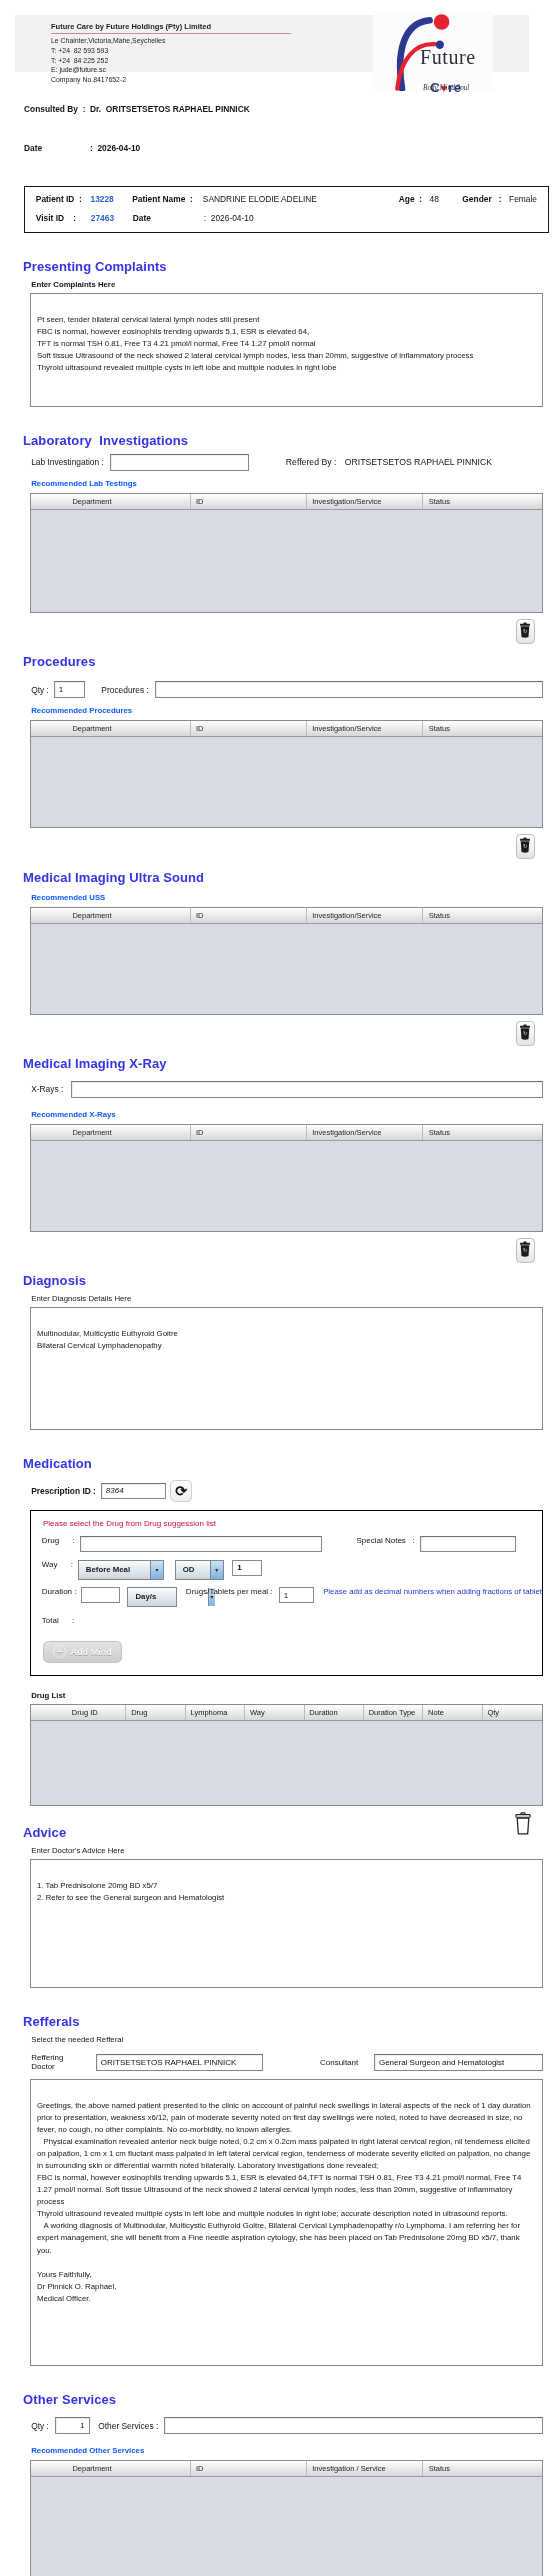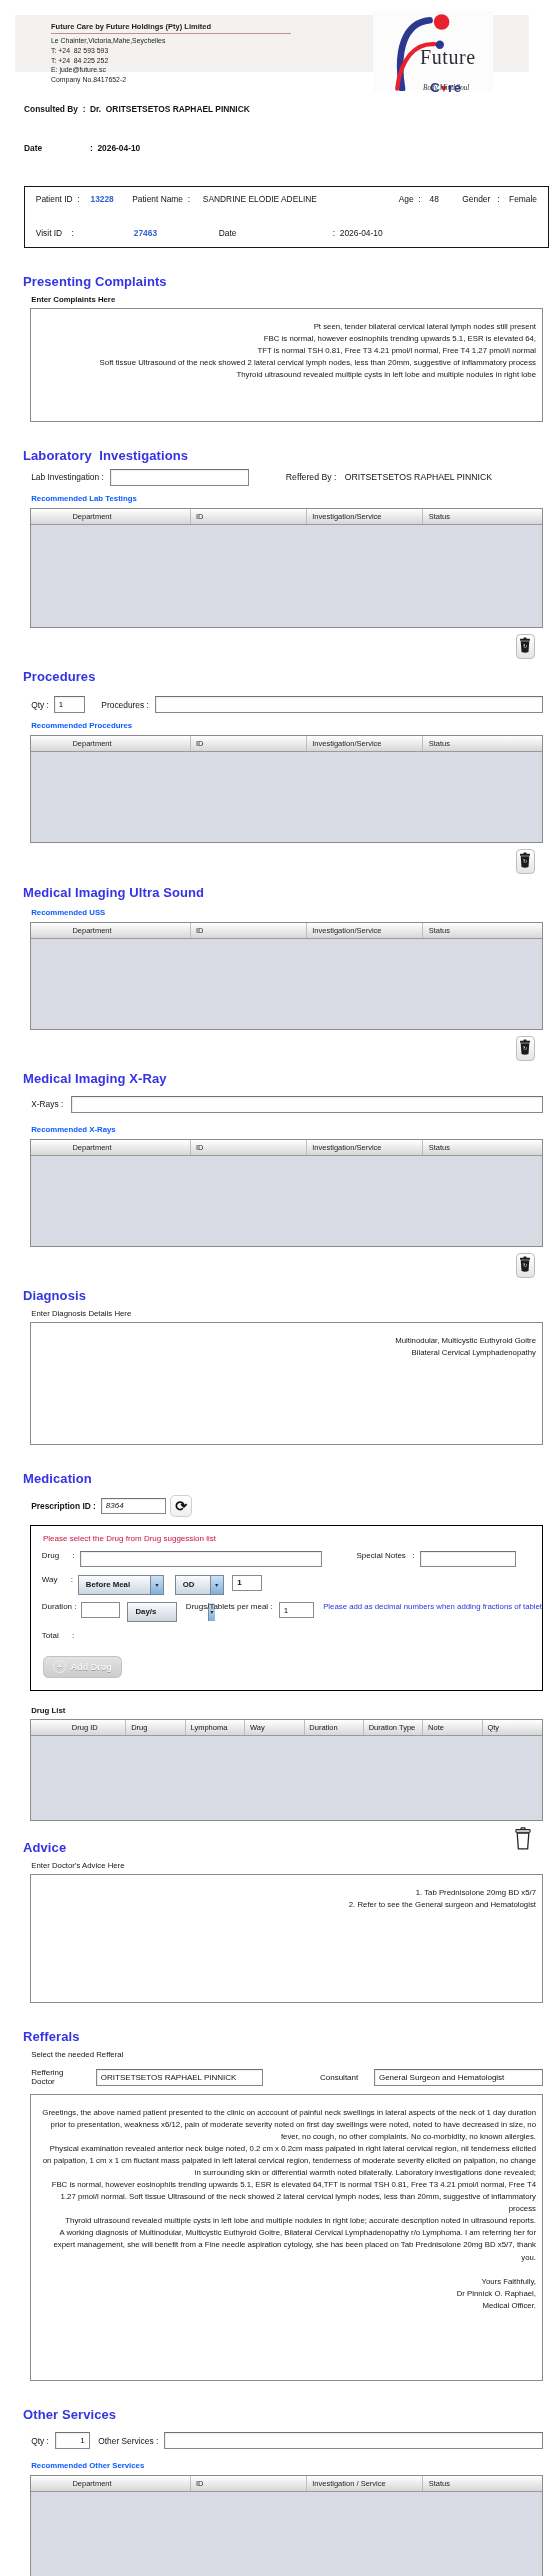--- a/index.html
+++ b/index.html
@@ -20,37 +20,37 @@
   .logo-tag{position:absolute;left:50px;top:73px;font-family:"Liberation Serif",serif;font-style:italic;font-size:7.2px;color:#3a3a3a;white-space:pre;}
 
   
   .consult{margin:12px 9px 0 24px;font-size:8.4px;font-weight:bold;white-space:pre;}
   .consult .row{margin-bottom:9px;}
   .consult .lab{display:inline-block;width:66px;}
 
   
   .patient-box{margin:3.6px 7.2px 0 24px;border:1.2px solid #161616;padding:7.8px 10.8px 9px;font-size:8.4px;}
   .p-row{display:flex;align-items:baseline;white-space:pre;}
-  .p-row + .p-row{margin-top:24px;gap:43px;}
-  .p-lbl{font-weight:normal;color:#101010;}
+  .p-row + .p-row{margin-top:9px;}
+  .p-lbl{font-weight:bold;color:#101010;}
   .p-id{color:#2f62cf;font-weight:bold;}
   .w90{display:inline-block;width:55px;}
   .w70{display:inline-block;width:42px;}
   .w115{display:inline-block;width:71px;}
   .name-val{display:inline-block;width:197px;}
 
   
   .sec-title{font-size:13px;font-weight:bold;color:#3434e4;margin:26px 0 6px 23px;white-space:pre;letter-spacing:0.1px;}
   .inner{margin:0 13px 0 30px;}
   .sub-lbl{font-size:7.8px;margin:6px 0 3.6px 1.2px;color:#141414;}
   .sub-lbl.bold{font-weight:bold;}
   .link-lbl{font-size:7.8px;font-weight:bold;color:#0a5bff;margin:8.4px 0 4.8px 1.2px;}
 
   textarea.box{display:block;width:100%;box-sizing:border-box;border:0.6px solid #8a8a8a;background:#fff;
-    font-family:"Liberation Sans",sans-serif;font-size:7.8px;color:#161616;padding:12px 6px;line-height:1.55;resize:none;overflow:hidden;text-align:right;}
+    font-family:"Liberation Sans",sans-serif;font-size:7.8px;color:#161616;padding:20px 6px;line-height:1.55;resize:none;overflow:hidden;}
   .h190{height:114px;} .h205{height:123px;} .h215{height:129px;} .h480{height:287px;}
 
   
   input.tin{border:0.6px solid #828790;border-top-color:#6c727c;background:#fff;height:16.7px;box-sizing:border-box;
     font-family:"Liberation Sans",sans-serif;font-size:8px;color:#111;padding:0 4.2px;box-shadow:inset 0.6px 0.6px 1.2px rgba(0,0,0,.12);}
 
   .field-row{display:flex;align-items:center;margin:4.8px 0 2.4px 1.2px;font-size:8.4px;}
   .field-row .flabel{white-space:pre;}
 
   
@@ -320,21 +320,21 @@
         <input class="num" style="width: 35px; margin-left: 6px; font-weight: normal;" value="1">
         <span class="helper">Please add as decimal numbers when adding fractions of tablets (eg:..</span>
       </div>
 
       <div class="dz-row" style="margin-top:9.6px;">
         <span class="dz-lbl">Total      :</span>
       </div>
 
       <button class="add-drug">
         <span class="plus">+</span>
-        <span>Add Drug</span>
+        <span>Add Mind</span>
       </button>
     </div>
 
     <div class="sub-lbl bold" style="margin-top:15.5px;">Drug List</div>
     <div class="rec-table">
       <div class="rec-head drug-head">
         <div class="dcell">Drug ID</div>
         <div class="dcell">Drug</div>
         <div class="dcell">Lymphoma</div>
         <div class="dcell">Way</div>

